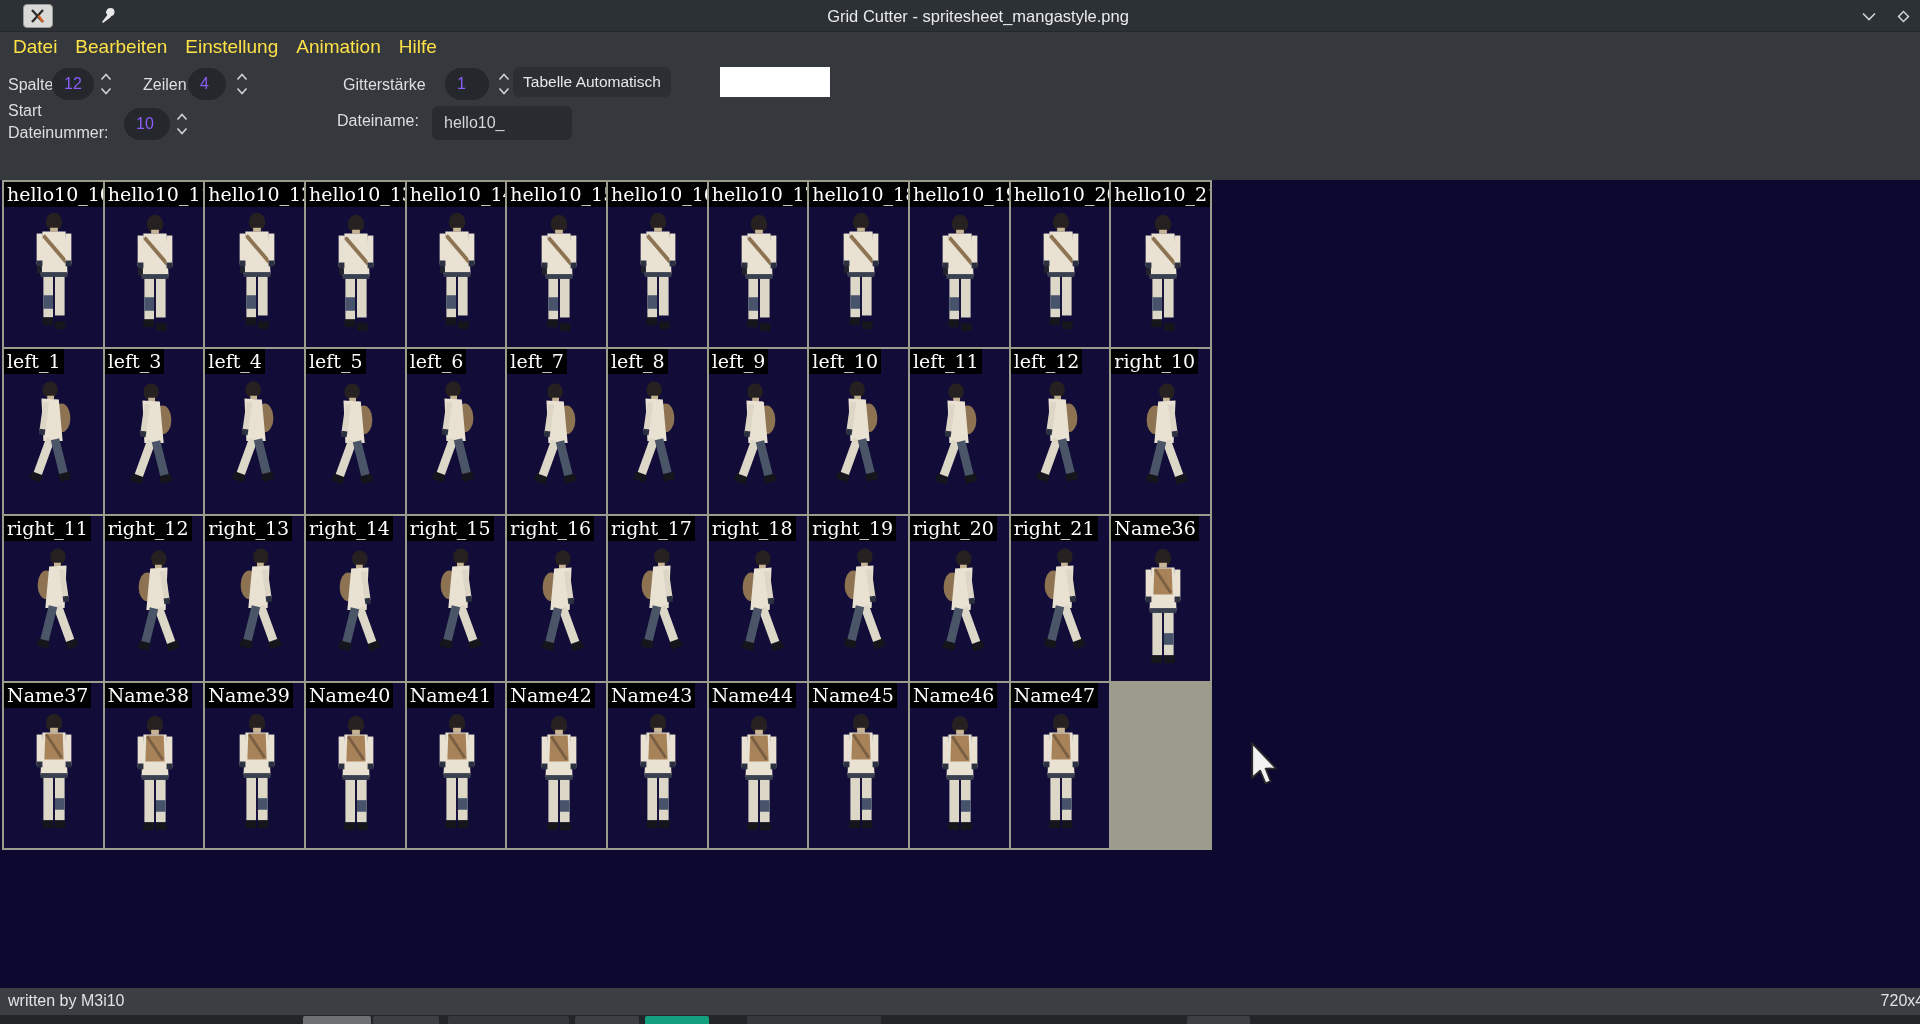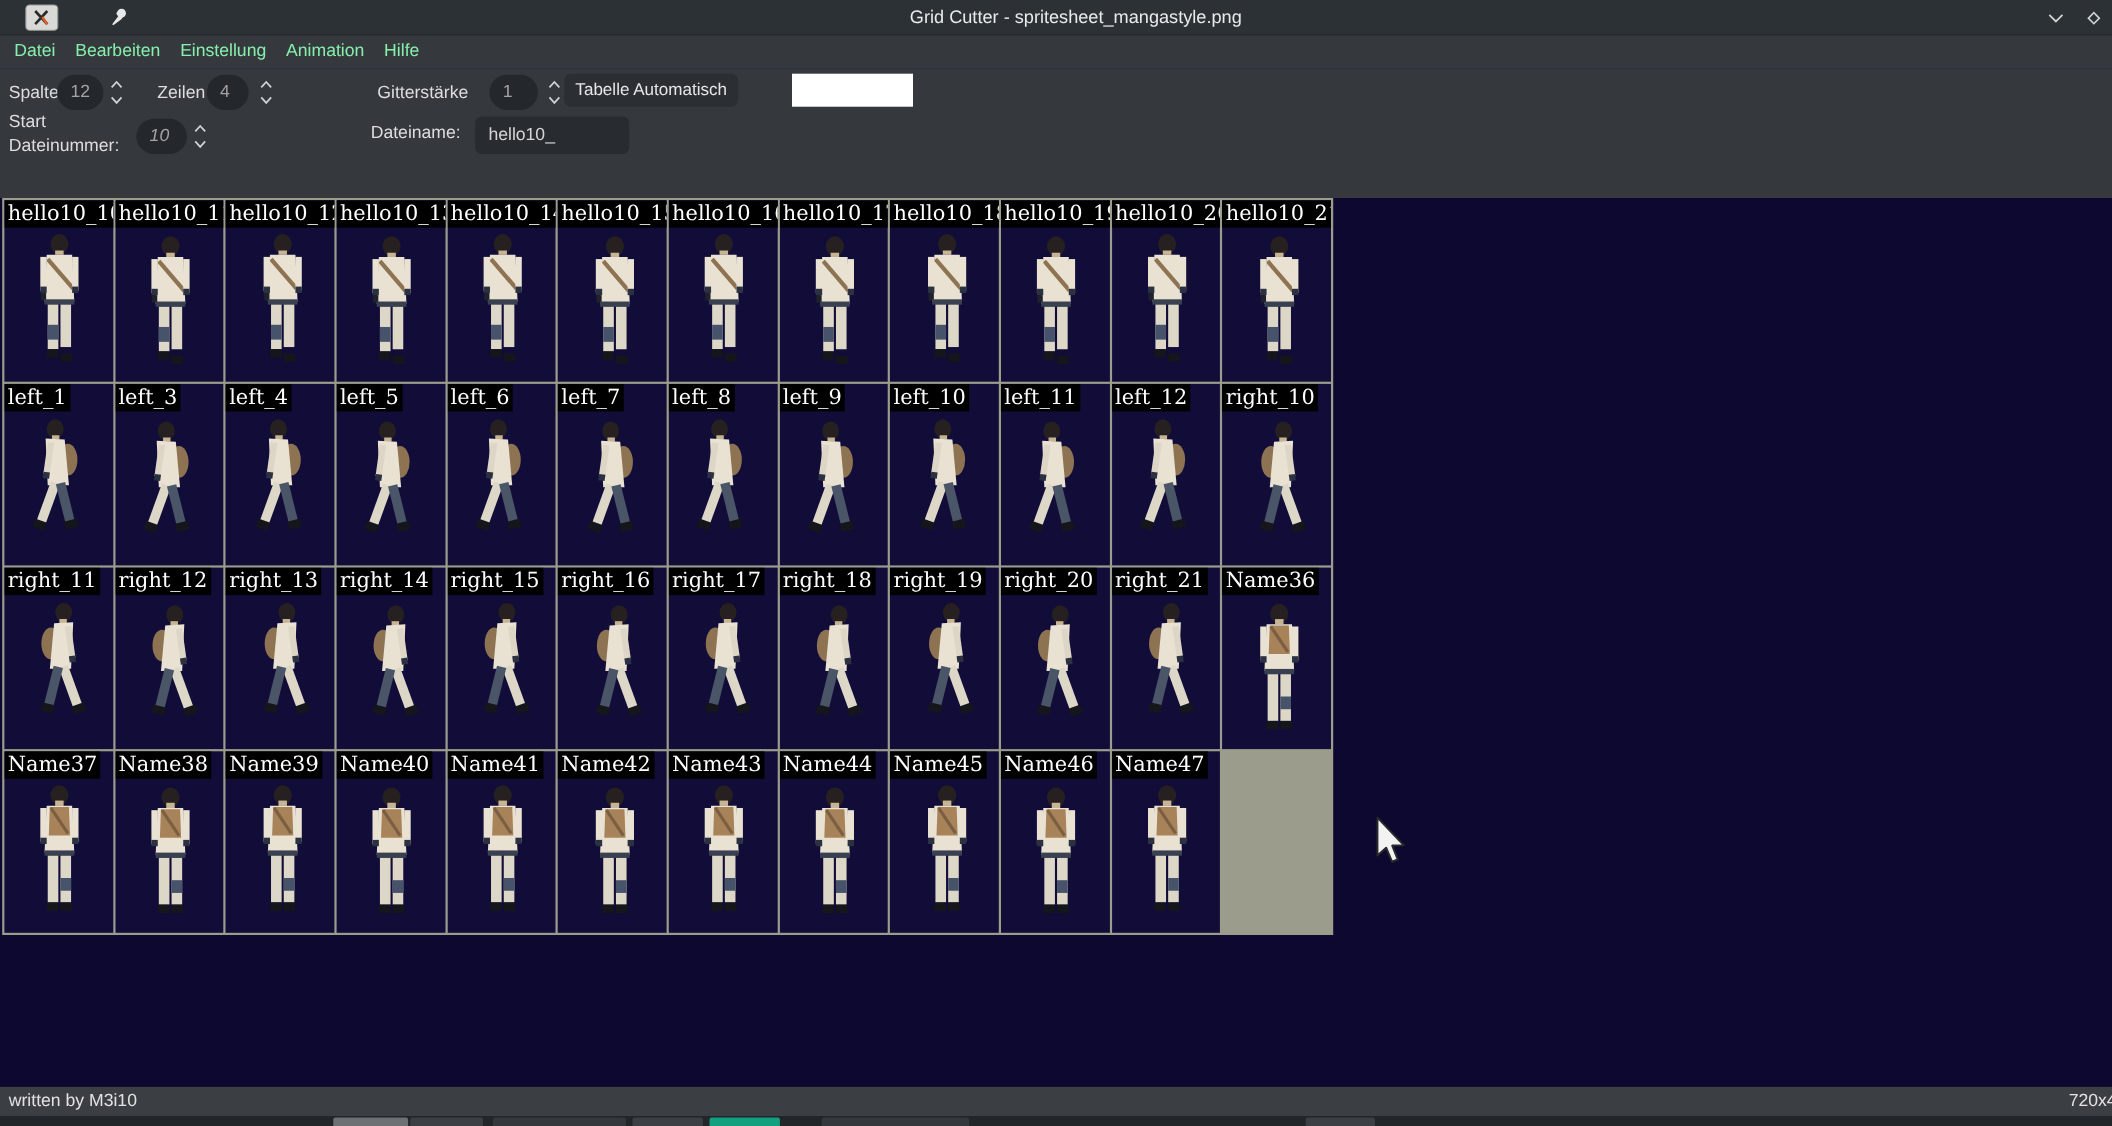--- a/index.html
+++ b/index.html
@@ -26,29 +26,29 @@
     text-align:center;color:#eaeaea;font-size:16.5px;pointer-events:none;
   }
   .win-controls{position:absolute;right:10px;top:0;height:32px;display:flex;gap:16px;align-items:center;}
   .win-btn{width:18px;height:18px;display:flex;align-items:center;justify-content:center;cursor:default;}
 
   
   .menubar{
     position:absolute;left:0;top:32px;width:100%;height:30px;
     background:#35393e;display:flex;align-items:center;padding-left:4px;box-sizing:border-box;
   }
-  .menu-item{color:#86efac;font-size:16px;padding:4px 9px;}
+  .menu-item{color:#fde047;font-size:19px;padding:4px 9px;}
 
   
   .toolbar{position:absolute;left:0;top:62px;width:100%;height:118px;background:#35393e;}
   .tlbl{position:absolute;color:#dedede;font-size:16px;white-space:nowrap;}
   .spin{
     position:absolute;height:32px;box-sizing:border-box;
     background:#24272b;border:none;border-radius:16px;outline:none;
-    color:#a3a3a3;font-size:16px;padding:0 4px 0 12px;
+    color:#8b5cf6;font-size:16px;padding:0 4px 0 12px;
     font-family:"Liberation Sans",sans-serif;
   }
   .arrows{position:absolute;width:16px;height:30px;display:flex;flex-direction:column;justify-content:space-between;padding:4px 0;box-sizing:border-box;}
   .arrows svg{display:block;}
   #lbl-spalten{left:8px;top:14px;}
   #spin-spalten{left:52px;top:6px;width:42px;}
   #arrows-spalten{left:100px;top:7px;}
   #lbl-zeilen{left:143px;top:14px;text-align:right;}
   #spin-zeilen{left:188px;top:6px;width:38px;}
   #arrows-zeilen{left:236px;top:7px;}
@@ -56,21 +56,21 @@
   #spin-gitter{left:445px;top:6px;width:44px;}
   #arrows-gitter{left:498px;top:7px;}
   #btn-tabelle{
     position:absolute;left:513px;top:5px;width:158px;height:30px;
     background:#2b2e33;border:none;border-radius:6px;
     color:#e6e6e6;font-size:15.5px;font-family:"Liberation Sans",sans-serif;
   }
   #swatch{position:absolute;left:720px;top:5px;width:110px;height:30px;border:none;padding:0;}
   #lbl-start1{left:8px;top:40px;}
   #lbl-start2{left:8px;top:62px;}
-  #spin-start{left:124px;top:46px;width:46px;font-style:italic;}
+  #spin-start{left:124px;top:46px;width:46px;}
   #arrows-start{left:176px;top:47px;}
   #lbl-dateiname{left:337px;top:50px;}
   #input-dateiname{
     position:absolute;left:432px;top:44px;width:140px;height:34px;box-sizing:border-box;
     background:#282b30;border:none;border-radius:6px;outline:none;
     color:#d6d6d6;font-size:16px;padding-left:12px;font-family:"Liberation Sans",sans-serif;
   }
 
   
   .canvas{position:absolute;left:0;top:180px;width:1920px;height:808px;background:#0d0830;}

